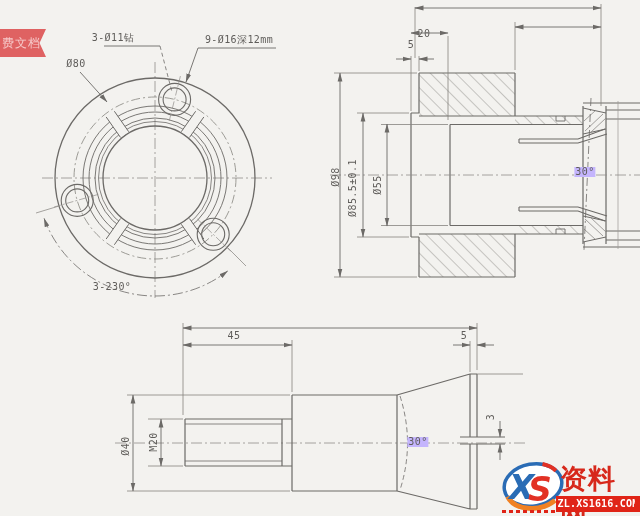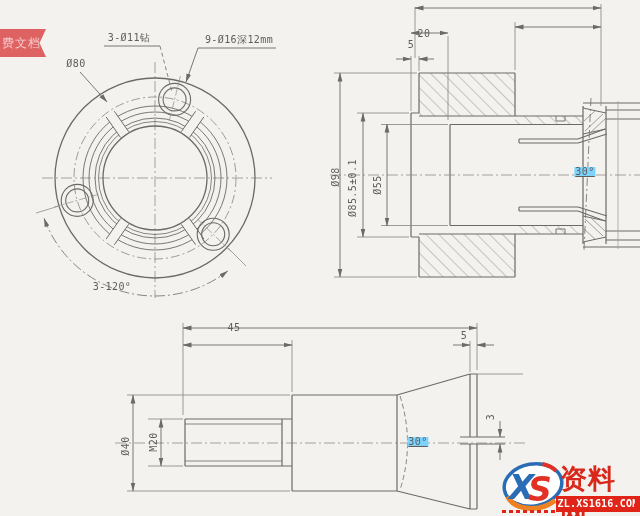--- a/index.html
+++ b/index.html
@@ -3,21 +3,21 @@
 <meta charset="utf-8">
 <style>
   html,body{margin:0;padding:0;}
   #page{position:relative;width:640px;height:516px;background:#f3f2ef;overflow:hidden;
         font-family:"DejaVu Sans",sans-serif;}
   svg{position:absolute;left:0;top:0;}
   .lbl{position:absolute;font-family:"DejaVu Sans Mono","Liberation Mono",monospace;
        font-size:10px;color:#5f5d5a;white-space:nowrap;letter-spacing:.4px;
        transform:translate(-50%,-50%);line-height:1;}
   .rot{transform:translate(-50%,-50%) rotate(-90deg);}
-  .mask{background:#7dd3fc;padding:0 1px;text-decoration:underline;}
+  .mask{background:#c4b5fd;padding:0 1px;}
   
   #ribbon{position:absolute;left:0;top:29px;width:46px;height:28px;background:#df6262;
           color:#f6c9c9;font-size:12px;line-height:28px;padding-left:2px;box-sizing:border-box;
           clip-path:polygon(0 0,100% 0,86% 50%,100% 100%,0 100%);letter-spacing:1px;}
   
   #wm-name{position:absolute;left:560px;top:461px;font-size:27px;font-weight:900;
            color:#d7281b;letter-spacing:1px;}
   #wm-strip{position:absolute;left:556px;top:496px;width:84px;height:16px;background:#e02417;
             color:#ffffff;font-size:10px;font-weight:bold;text-align:center;line-height:16px;
             font-family:"DejaVu Sans Mono",monospace;letter-spacing:.2px;}
@@ -178,32 +178,32 @@
     <line x1="453" y1="345" x2="470" y2="345" stroke-width="0.9" marker-end="url(#ar)"></line>
     <line x1="494" y1="345" x2="477" y2="345" stroke-width="0.9" marker-end="url(#ar)"></line>
     <line x1="133" y1="395" x2="133" y2="491" stroke-width="0.9" marker-start="url(#ar)" marker-end="url(#ar)"></line>
     <line x1="161" y1="419" x2="161" y2="466" stroke-width="0.9" marker-start="url(#ar)" marker-end="url(#ar)"></line>
     <line x1="500" y1="421" x2="500" y2="437" stroke-width="0.9" marker-end="url(#ar)"></line>
     <line x1="500" y1="460" x2="500" y2="444" stroke-width="0.9" marker-end="url(#ar)"></line>
   </g>
 </svg>
 
 <span class="lbl" style="left:76px;top:64px">Ø80</span>
-<span class="lbl" style="left:129px;top:38px">3-Ø11钻</span>
+<span class="lbl" style="left:113px;top:38px">3-Ø11钻</span>
 <span class="lbl" style="left:239px;top:40px">9-Ø16深12mm</span>
-<span class="lbl" style="left:112px;top:287px">3-120°</span>
+<span class="lbl" style="left:112px;top:287px">3-230°</span>
 
 <span class="lbl" style="left:424px;top:34px">20</span>
 <span class="lbl" style="left:411px;top:45px">5</span>
 <span class="lbl rot" style="left:336px;top:177px">Ø98</span>
 <span class="lbl rot" style="left:353px;top:188px">Ø85.5±0.1</span>
 <span class="lbl rot" style="left:378px;top:185px">Ø55</span>
 <span class="lbl mask" style="left:585px;top:172px">30°</span>
 
-<span class="lbl" style="left:234px;top:328px">45</span>
+<span class="lbl" style="left:234px;top:336px">45</span>
 <span class="lbl" style="left:464px;top:336px">5</span>
 <span class="lbl rot" style="left:126px;top:446px">Ø40</span>
 <span class="lbl rot" style="left:154px;top:442px">M20</span>
 <span class="lbl mask" style="left:418px;top:442px">30°</span>
 <span class="lbl rot" style="left:491px;top:417px">3</span>
 
 <div id="ribbon">
   <span>费文档</span>
 </div>
 

